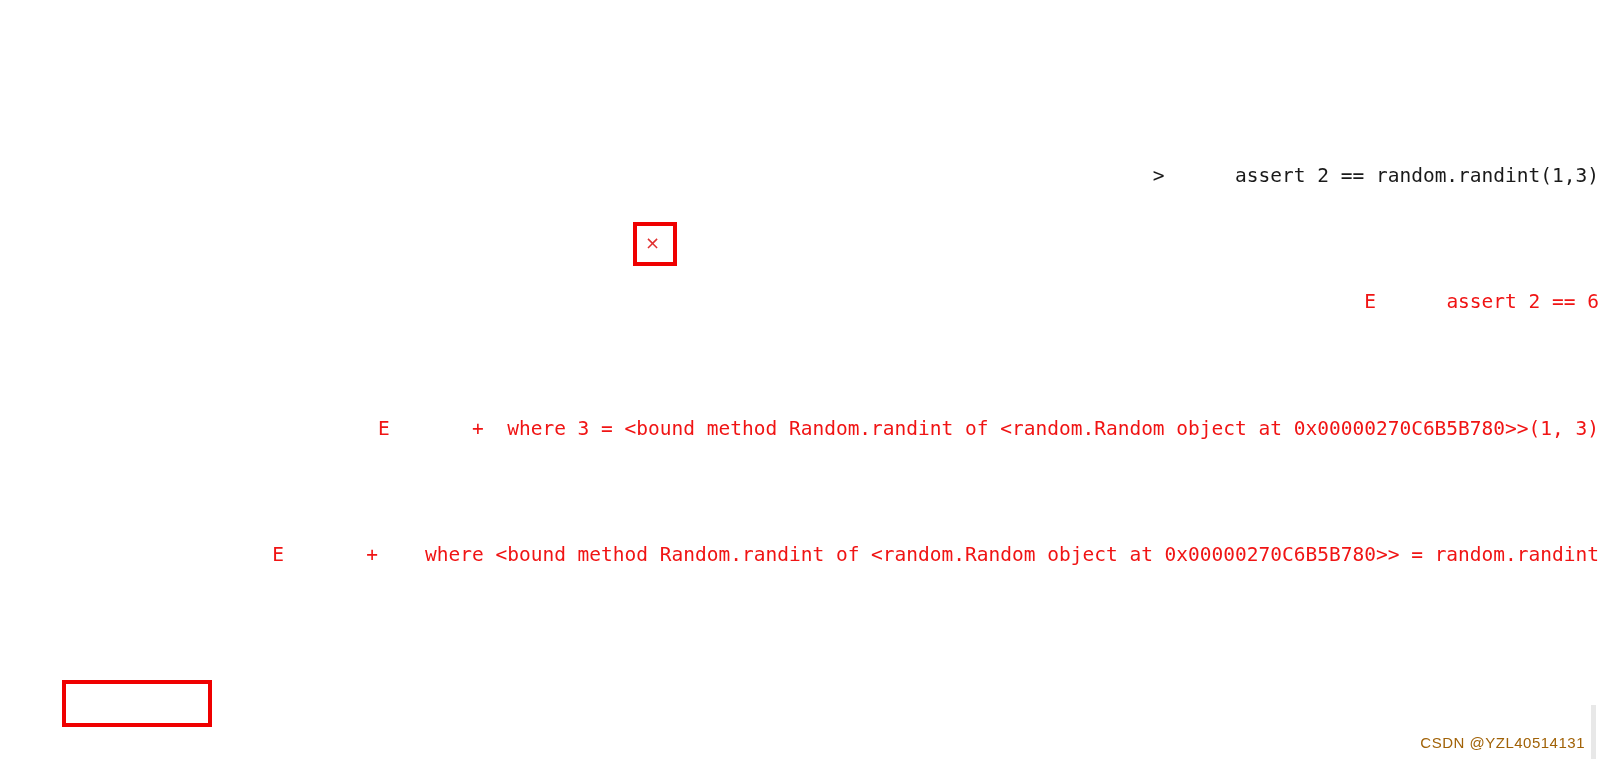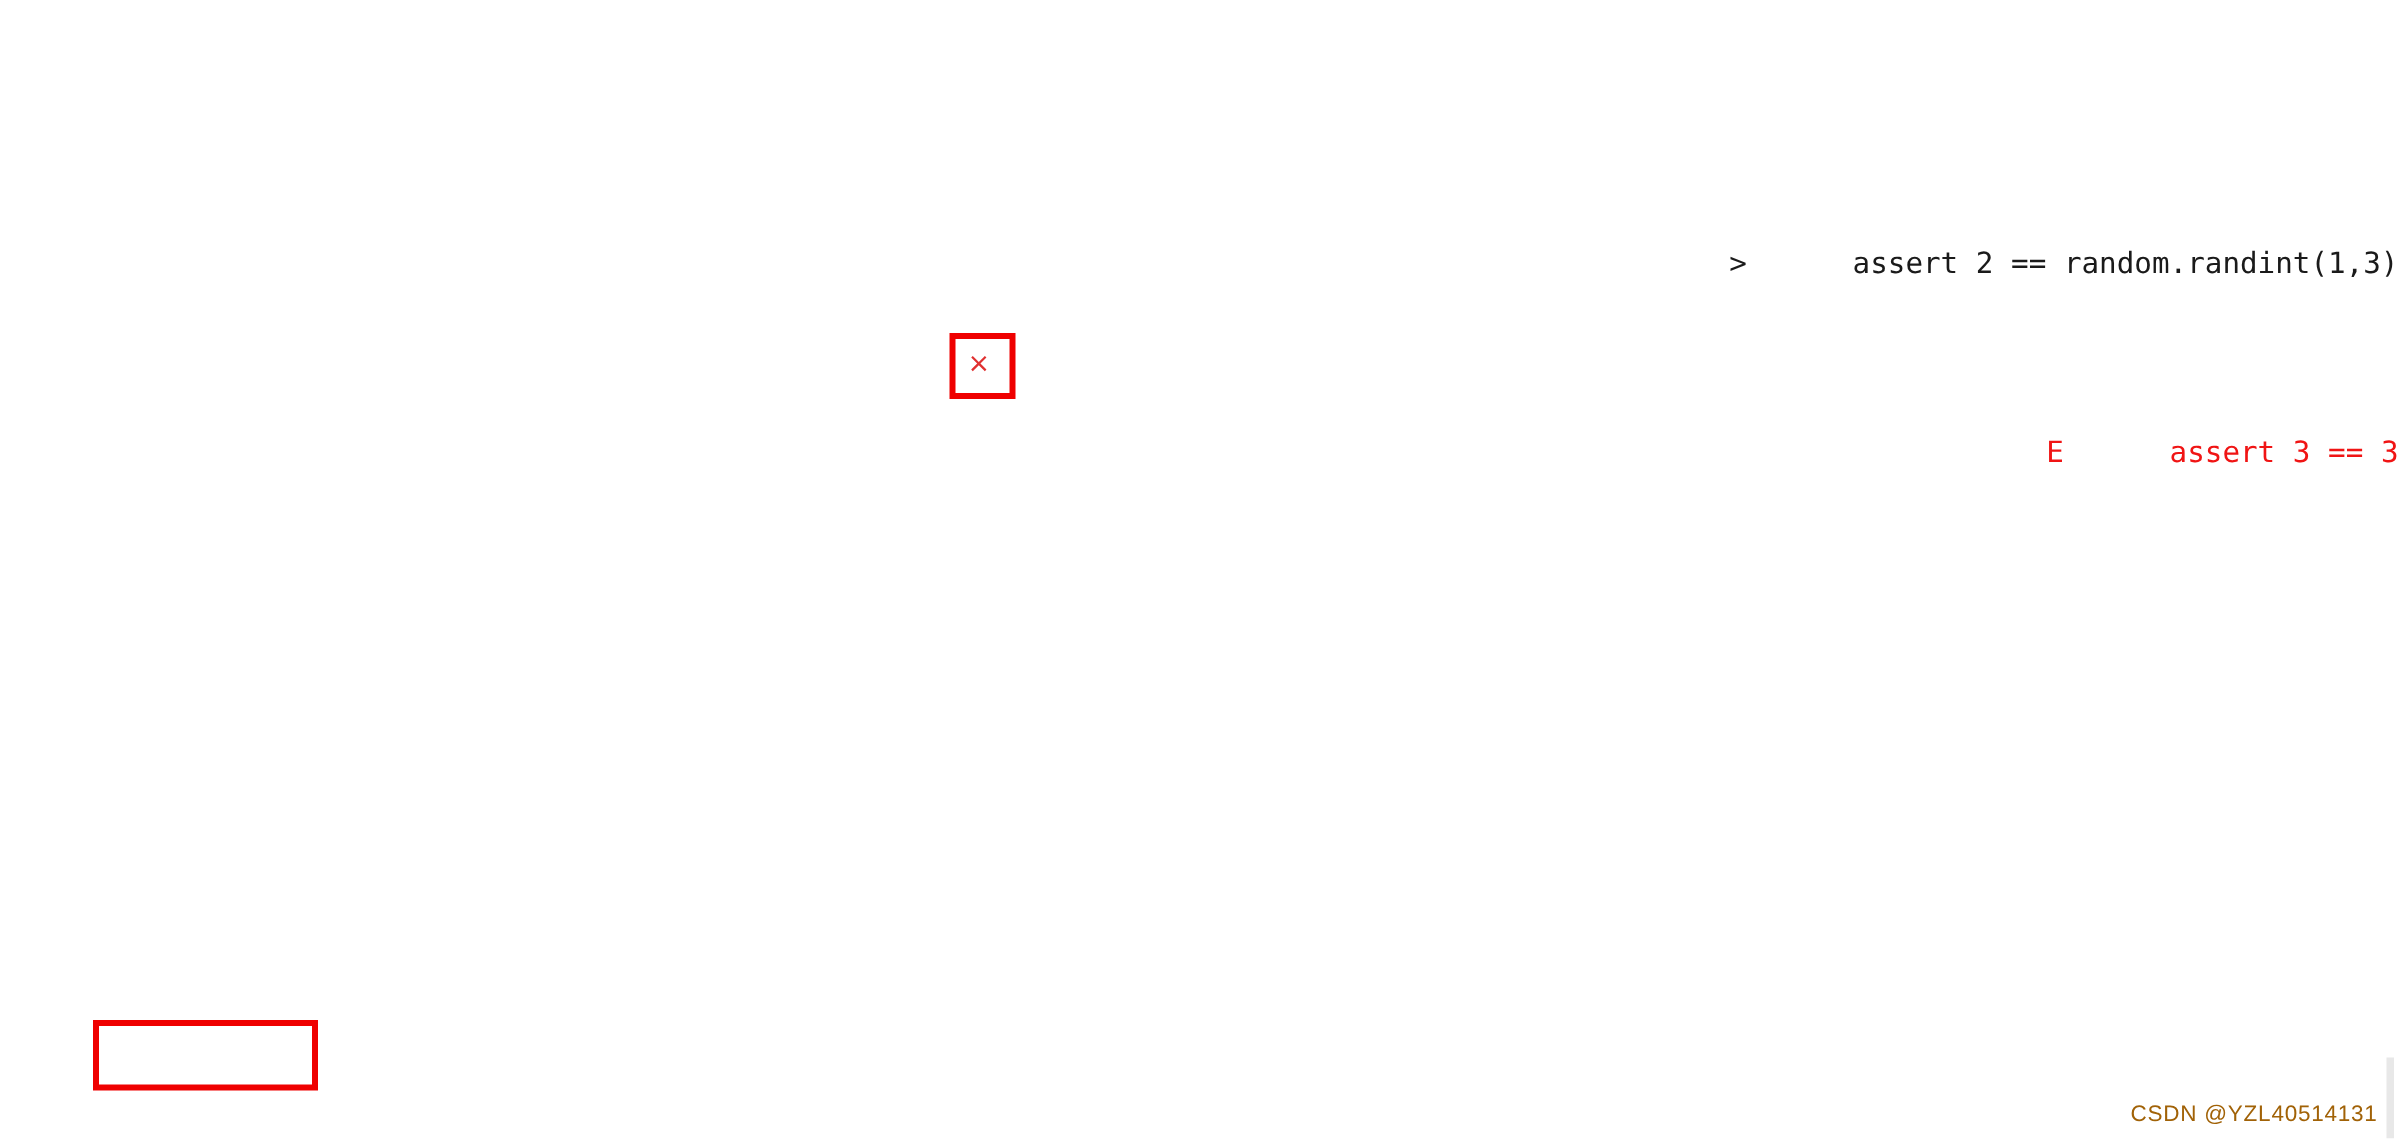--- a/index.html
+++ b/index.html
@@ -83,24 +83,30 @@
 <body>
 
 <div id="terminal">
 
   
   <div class="line" style="padding-top:2px;">
     <span class="c-black">&gt;</span><span class="c-black">      assert 2 == random.randint(1,3)</span>
   </div>
 
   <div class="line">
-    <span class="c-red">E</span><span class="c-red">      assert 3 == 3</span>
+    <span class="c-red">E</span><span class="c-red">      assert 2 == 6</span>
   </div>
 
+  <div class="line">
+    <span class="c-red">E</span><span class="c-red">       +  where 3 = &lt;bound method Random.randint of &lt;random.Random object at 0x00000270C6B5B780&gt;&gt;(1, 3)</span>
+  </div>
 
+  <div class="line">
+    <span class="c-red">E</span><span class="c-red">       +    where &lt;bound method Random.randint of &lt;random.Random object at 0x00000270C6B5B780&gt;&gt; = random.randint</span>
+  </div>
 
   <div class="blank"></div>
 
   
 
   
 
   
   
 

